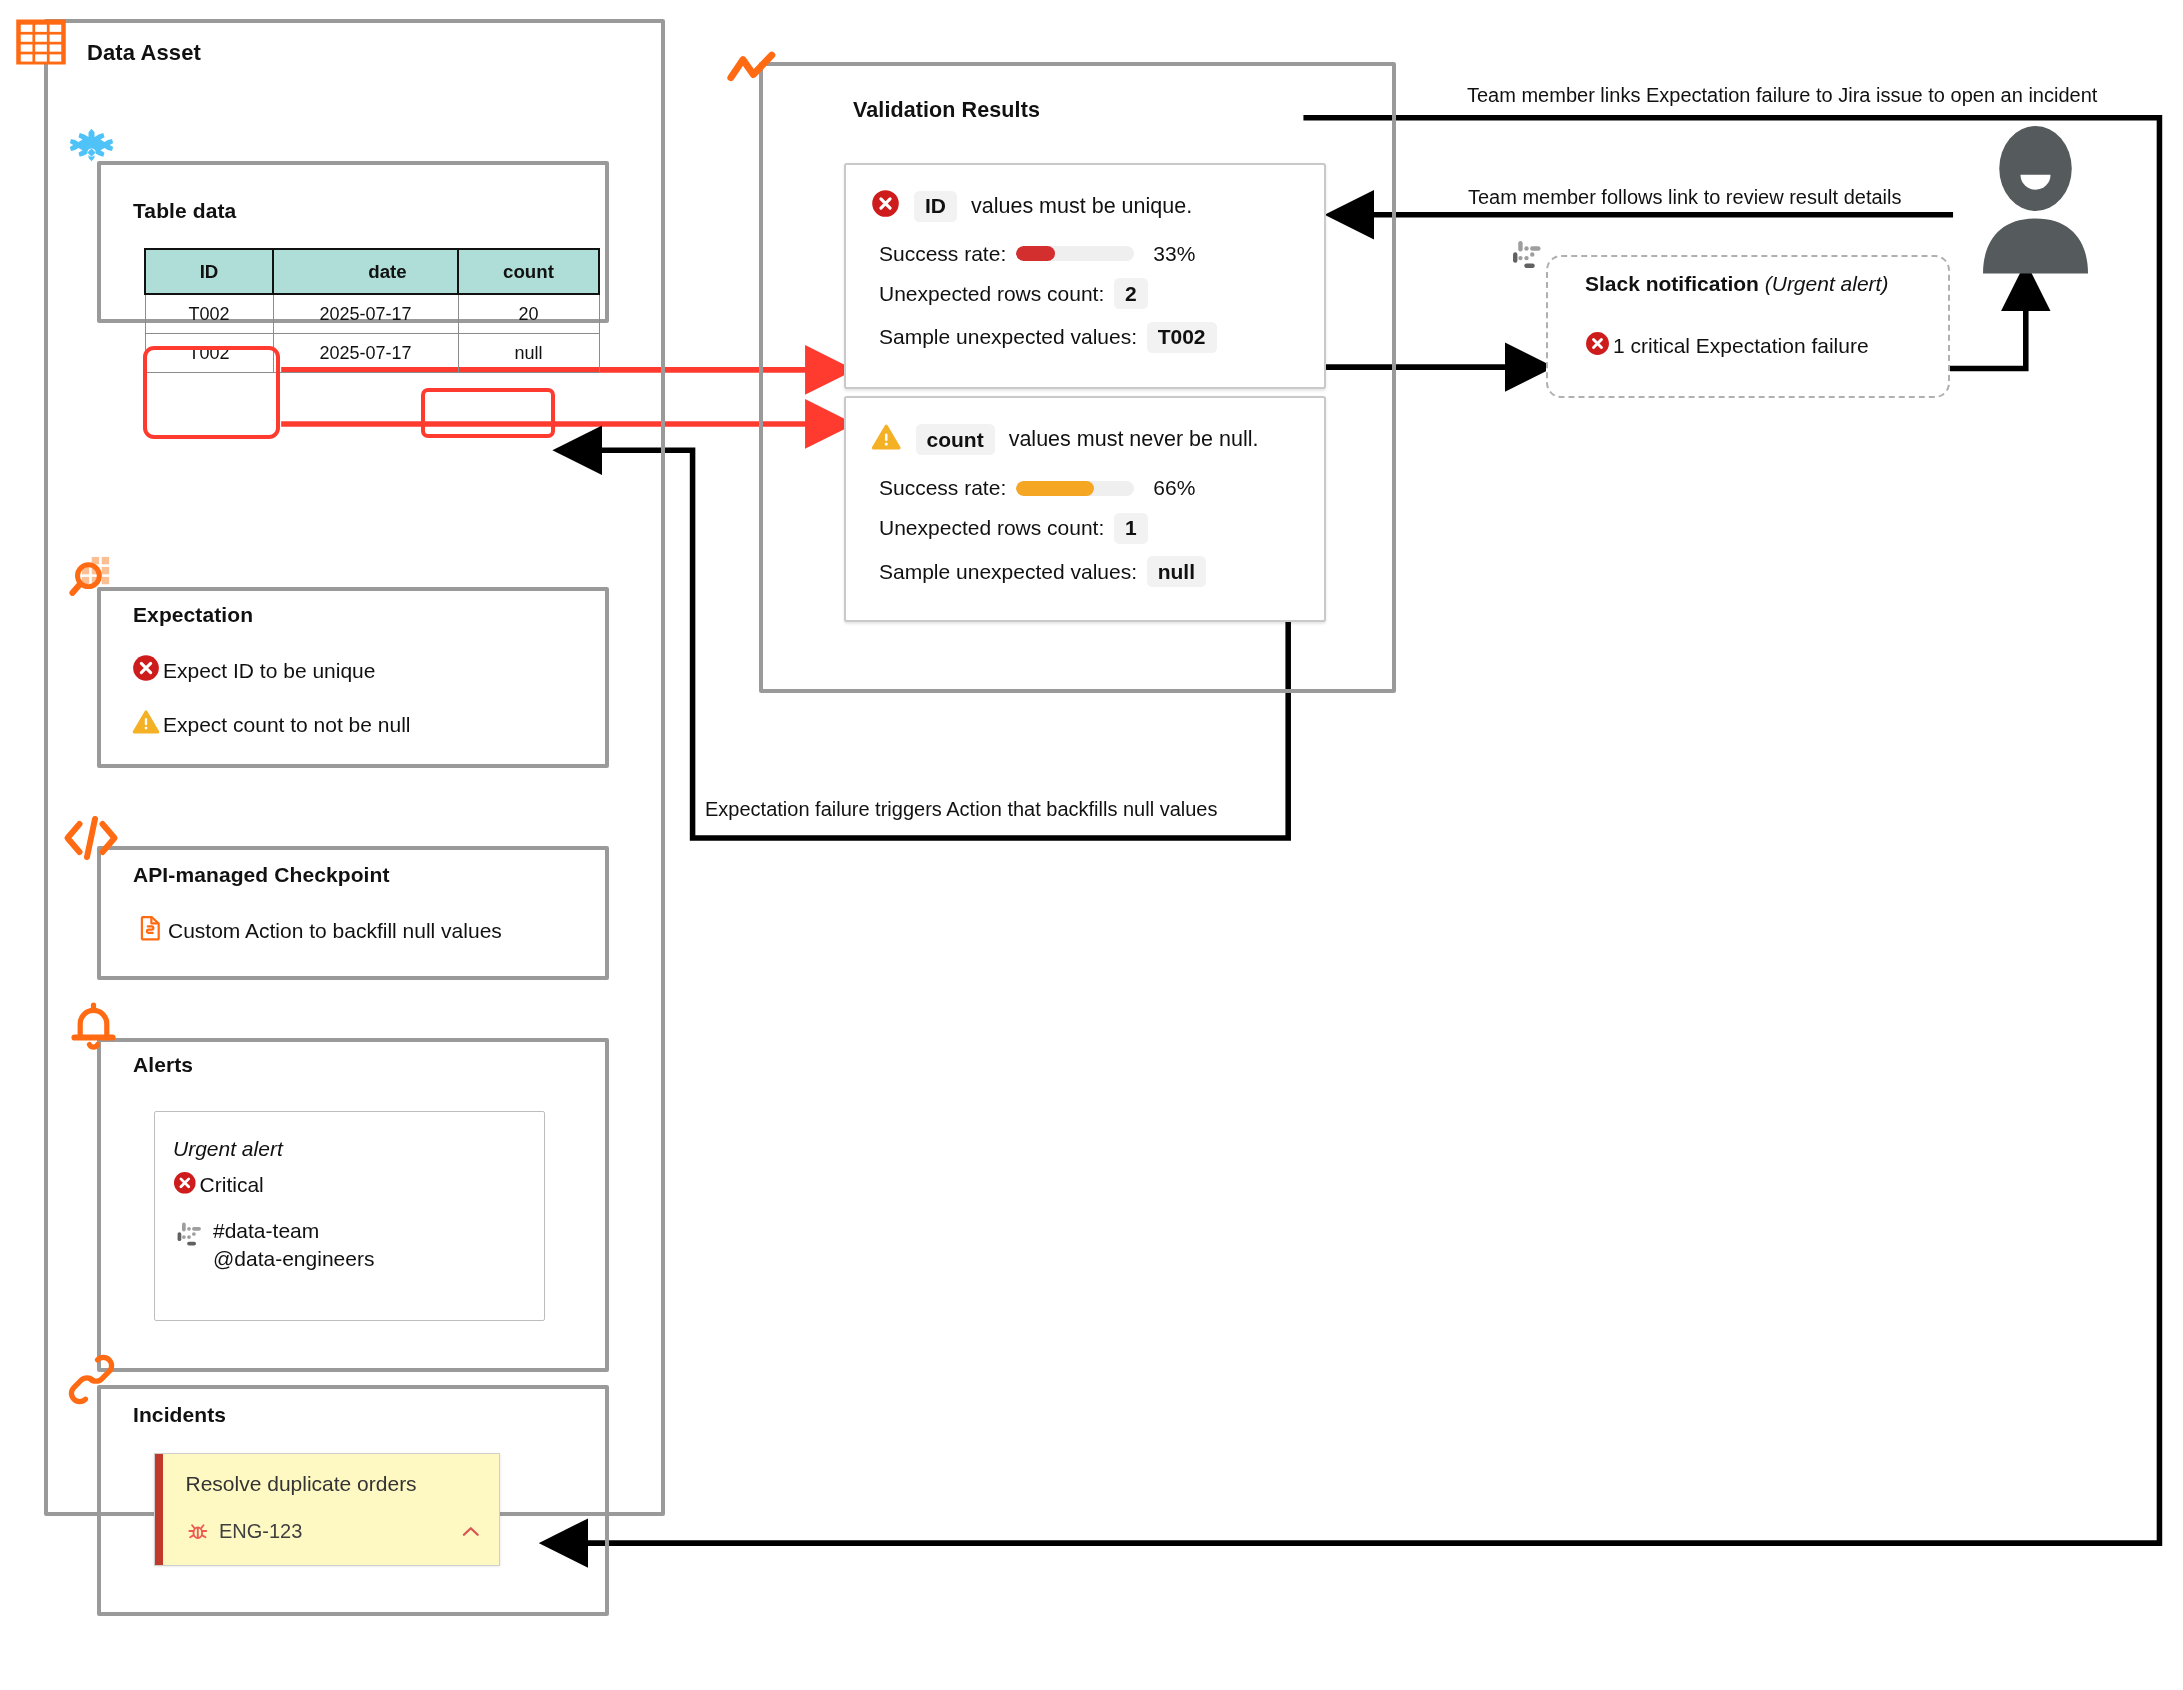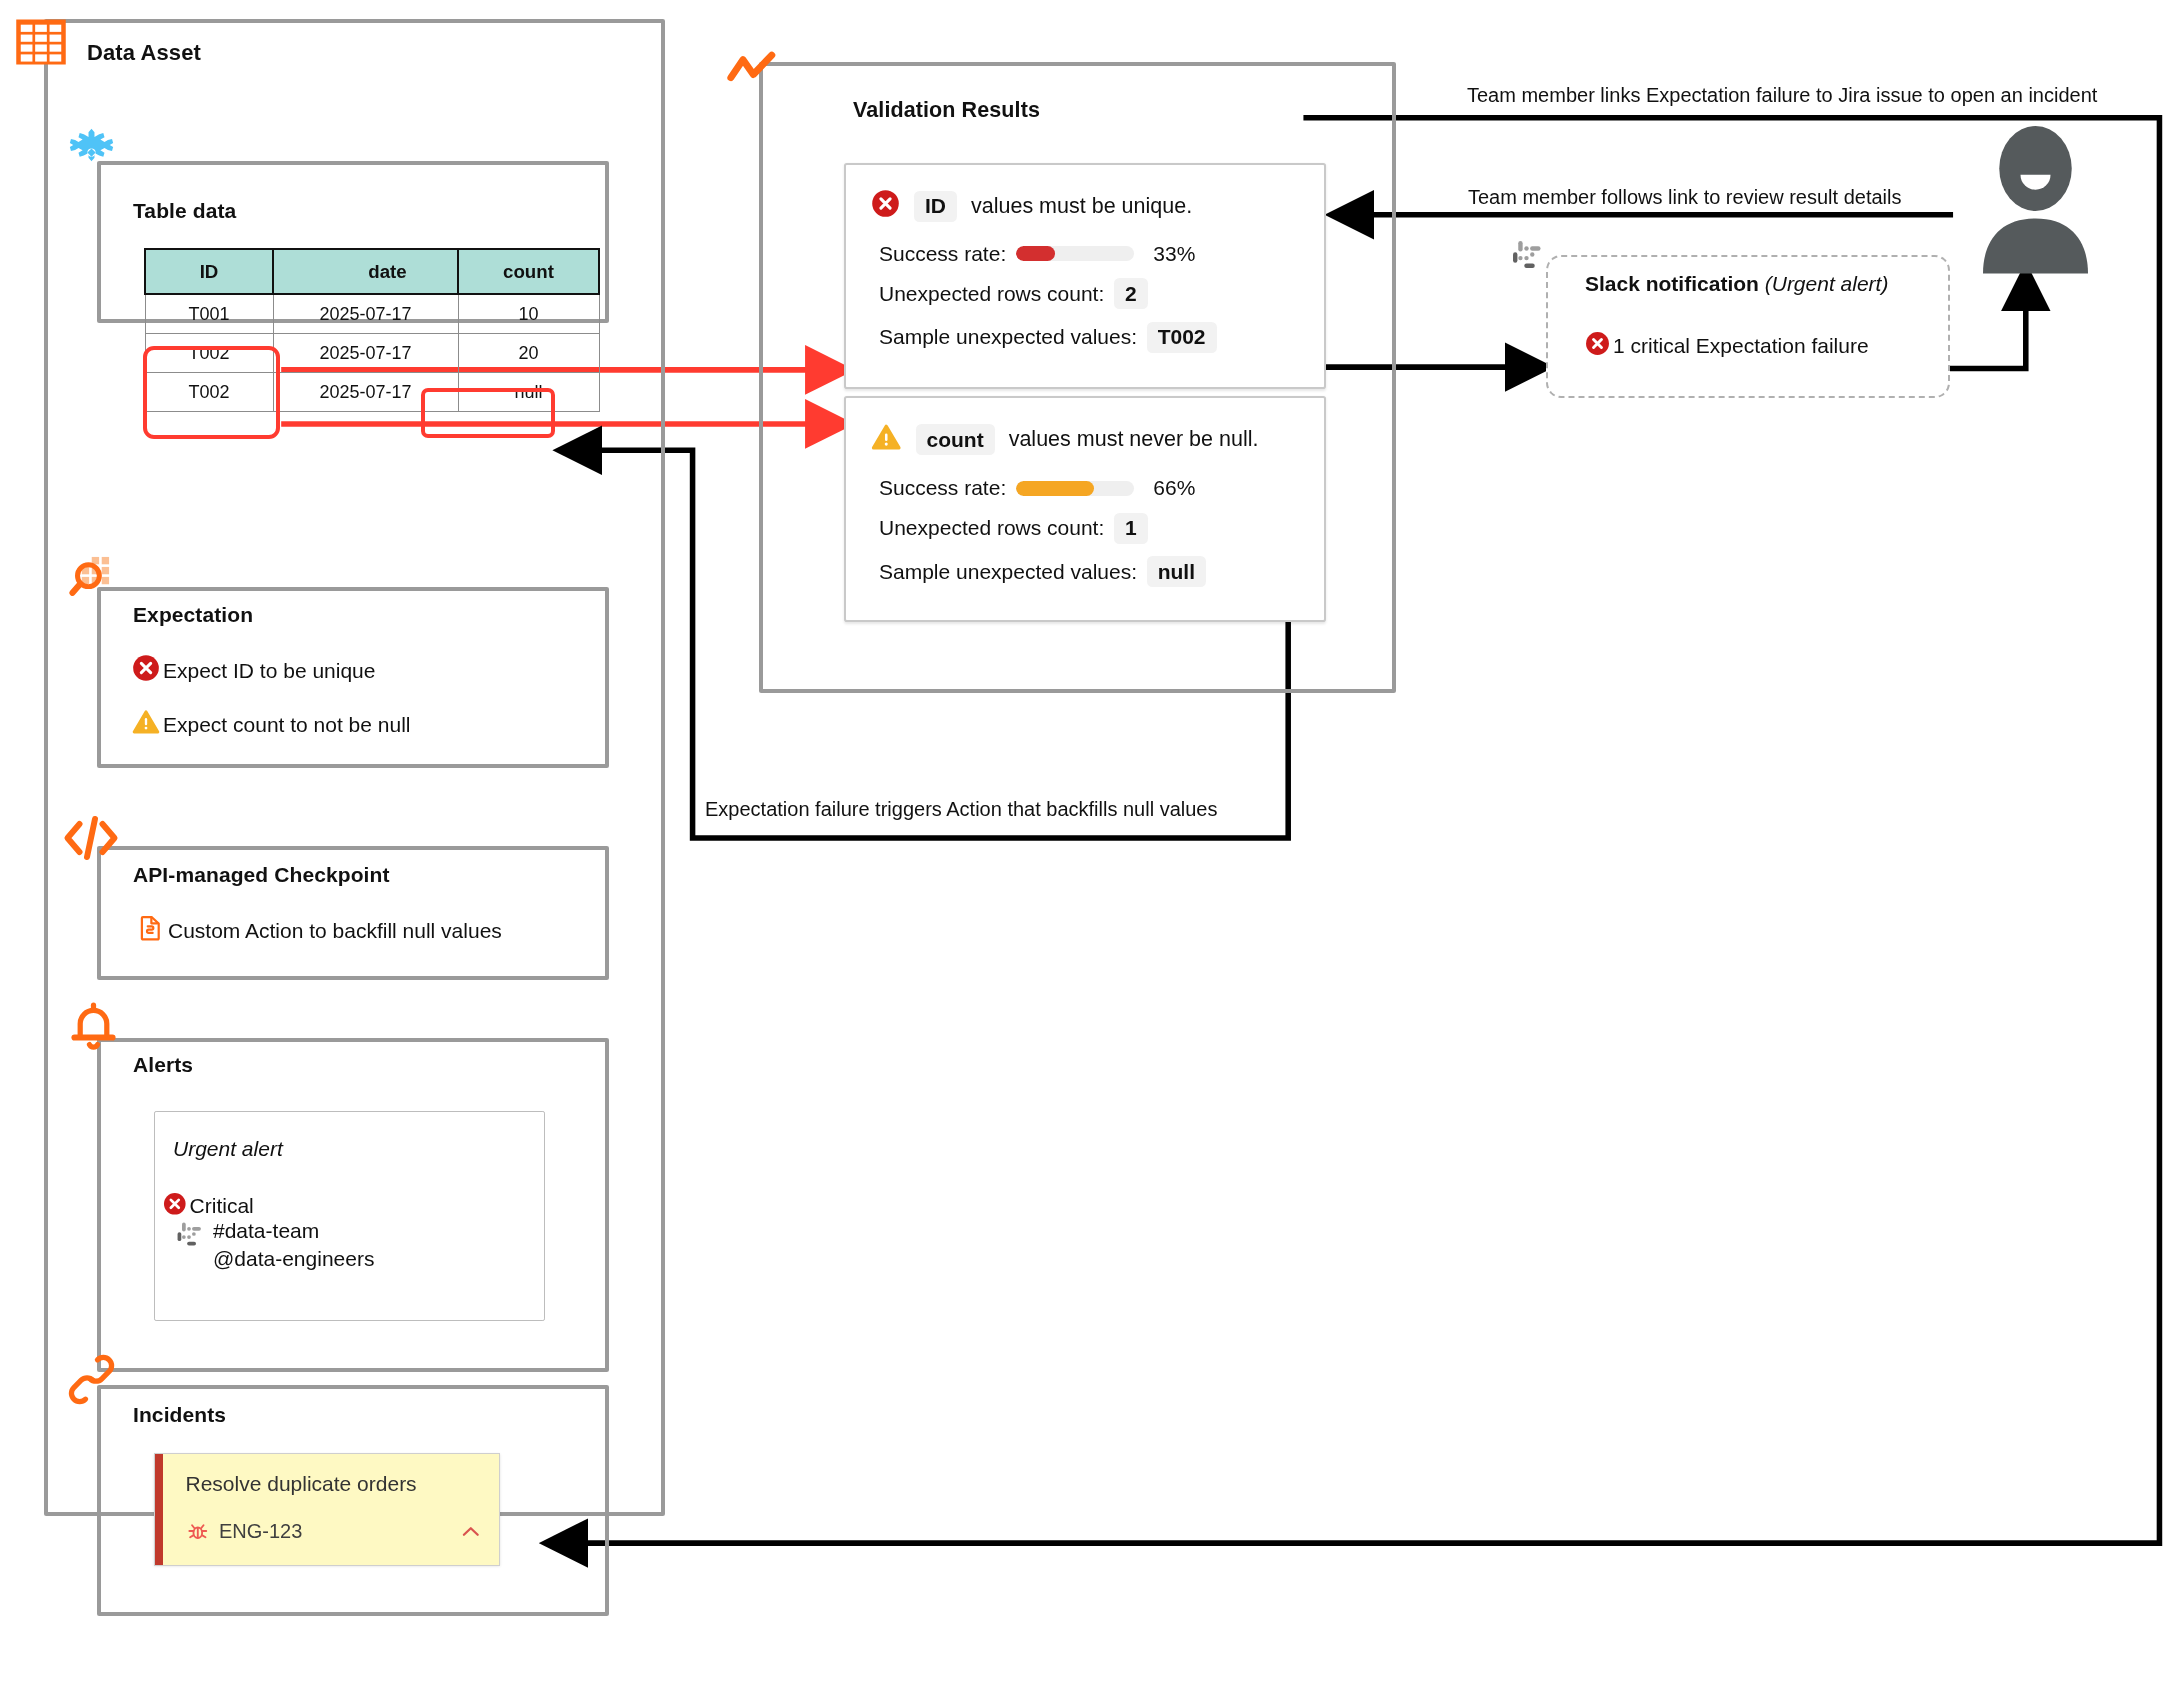--- a/index.html
+++ b/index.html
@@ -104,25 +104,20 @@
 <table class="tdata" style="left:144px;top:248px;">
   <thead>
     <tr>
       <th style="width:126px;">ID</th>
       <th style="width:139px;padding-left:44px;">date</th>
       <th style="width:139px;">count</th>
     </tr>
   </thead>
   <tbody>
     <tr>
-      <td class="c1">T001</td>
-      <td class="c2">2025-07-17</td>
-      <td class="c3">10</td>
-    </tr>
-    <tr>
       <td class="c1">T002</td>
       <td class="c2">2025-07-17</td>
       <td class="c3">20</td>
     </tr>
     <tr>
       <td class="c1">T002</td>
       <td class="c2">2025-07-17</td>
       <td class="c3">null</td>
     </tr>
   </tbody>
@@ -197,21 +192,21 @@
     <path d="M12 2.6v1.8"></path>
     <path d="M6.4 15.4V10.4a5.6 5.6 0 0 1 11.2 0v5"></path>
     <line x1="4" y1="16.2" x2="20" y2="16.2" stroke-width="2.6"></line>
     <path d="M10.3 19.2a1.9 1.9 0 0 0 3.4 0"></path>
   </svg>
 </div>
 <div class="panel-title" style="left:133px;top:1053px;font-size:21px;">Alerts</div>
 
 <div class="hbox" style="left:154px;top:1111px;width:389px;height:208px;border:1.4px solid #bdbdbd;"></div>
 <div class="lbl it" style="left:173px;top:1137px;font-size:21px;">Urgent alert</div>
-<div class="exp-row" style="left:163px;top:1171px;margin-top:21px;">
+<div class="exp-row" style="left:173px;top:1171px;">
   <span>
     <svg width="23.6" height="23.6" viewBox="0 0 24 24">
         <circle cx="12" cy="12" r="11" fill="#CE1B1B"></circle>
       <path d="M8 8 L16 16 M16 8 L8 16" stroke="#fff" stroke-width="2.8" stroke-linecap="round"></path>
       </svg>
   </span>
   <span>Critical</span>
 </div>
 <div class="icon" style="left:175px;top:1220px;">
   <svg width="28" height="28" viewBox="0 0 24 24">

